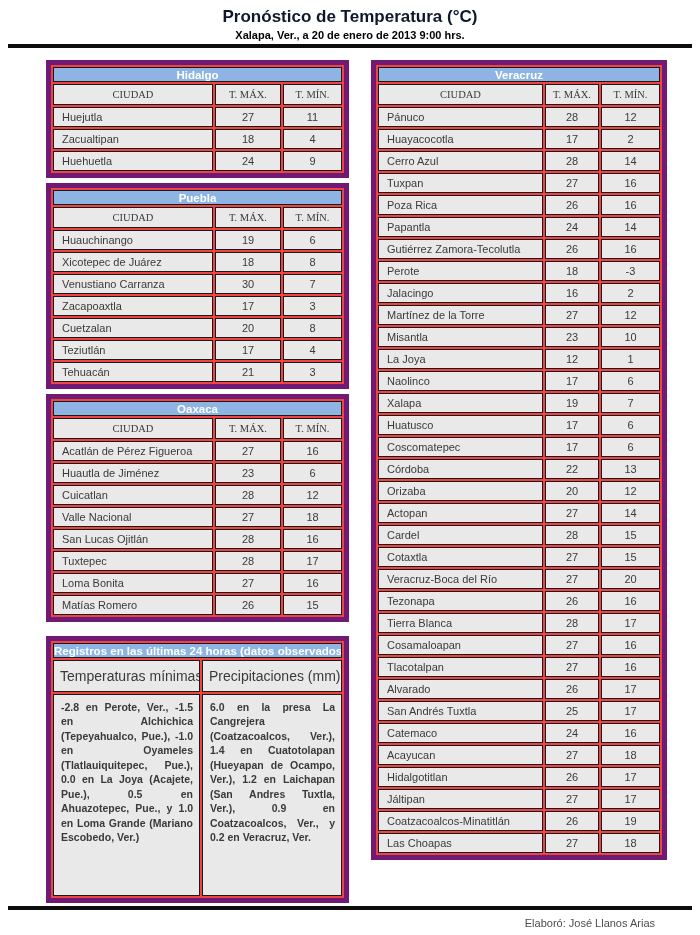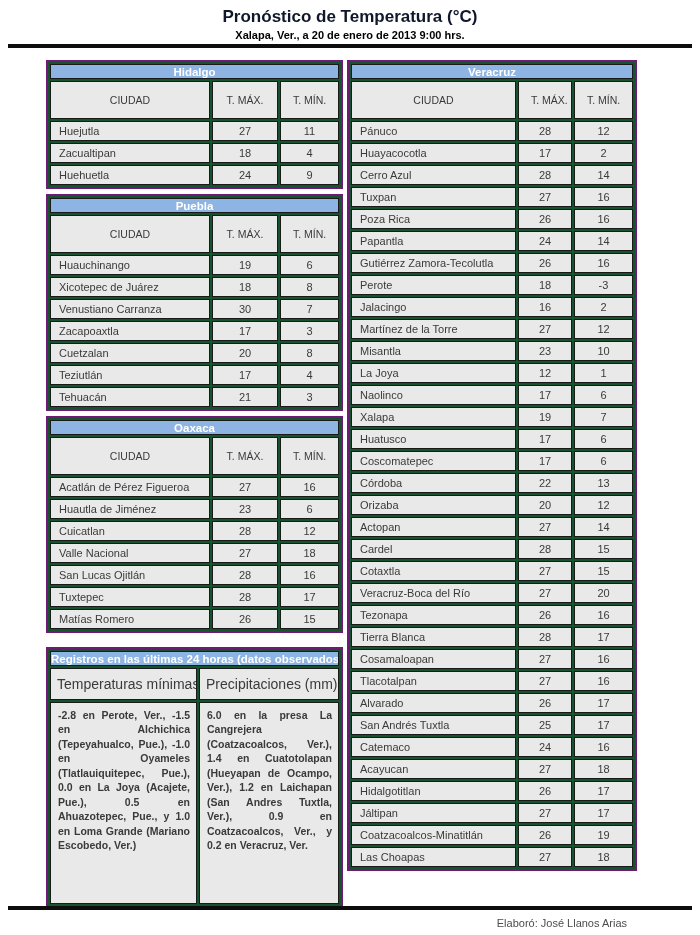--- a/index.html
+++ b/index.html
@@ -9,58 +9,58 @@
     font-family:"Liberation Sans", sans-serif;
     color:#3a3a3a; position:relative; overflow:hidden;
   }
   
   .page-title { text-align:center; font-weight:bold; font-size:17px; color:#0f172a; padding-top:7px; line-height:20px; }
   .page-subtitle { text-align:center; font-weight:bold; font-size:11px; color:#000; margin-top:2px; }
   .rule { height:4px; background:#0d0d0d; margin:3px 8px 0 8px; }
   
   .content { display:flex; margin-top:12px; padding-left:46px; }
   .col-left { width:297px; }
-  .col-right { width:290px; margin-left:4px; }
+  .col-right { width:290px; margin-left:28px; }
   
   table.grid {
     border-collapse:separate; border-spacing:2px;
-    background:#14532d; border:2px solid #701a75;
+    background:#ef4444; border:5px solid #701a75;
     table-layout:fixed; width:100%;
   }
   table.grid td {
     border:1px solid #1a1a1a; background:#e9e9e9;
     font-size:11px; color:#3a3a3a; overflow:hidden; white-space:nowrap;
   }
   td.city { height:20px; padding:0 2px 0 8px; text-align:left; }
   td.num  { height:19px; padding:0; text-align:center; }
   tr.title-row td {
     height:15px; padding:0; text-align:center;
     color:#ffffff; font-weight:bold; font-size:11.5px;
   }
-  tr.head-row td { height:16px; padding:12px; text-align:center; font-size:10.5px; }
+  tr.head-row td { height:16px; padding:4px; text-align:center; font-size:10.5px;font-family:Liberation Serif, serif; }
   .state-table { margin-bottom:5px; }
   .col-left .state-table col.c1 { width:160px; }
   .col-left .state-table col.c2 { width:66px; }
   .col-left .state-table col.c3 { width:59px; }
   .col-right .state-table col.c1 { width:165px; }
   .col-right .state-table col.c2 { width:54px; }
   .col-right .state-table col.c3 { width:59px; }
   
   .obs-table { margin-top:14px; }
   .obs-table col.o1 { width:147px; }
   .obs-table col.o2 { width:140px; }
   .obs-table td.obs-head { height:32px; padding:0 0 0 6px; text-align:left; font-size:14px; white-space:nowrap; overflow:hidden; }
   .obs-table td.obs-body {
     height:202px; vertical-align:top; padding:5px 6px 0 7px;
     font-size:10.5px; font-weight:bold; line-height:1.38;
     text-align:justify; white-space:normal;
   }
   
   .footer { position:absolute; left:0; right:0; top:903px; }
-  .footer-credit { text-align:right; padding-right:73px; margin-top:7px; font-size:11px; color:#4d4d4d; }
+  .footer-credit { text-align:right; padding-right:45px; margin-top:7px; font-size:11px; color:#4d4d4d; }
 </style>
 </head>
 <body>
 
 <header>
   <div class="page-title">Pronóstico de Temperatura (°C)</div>
   <div class="page-subtitle">Xalapa, Ver., a  20  de enero de 2013  9:00 hrs.</div>
   <div class="rule"></div>
 </header>
 
@@ -187,20 +187,25 @@
           </tr>
           <tr>
             <td class="city">San Lucas Ojitlán</td>
             <td class="num">28</td>
             <td class="num">16</td>
           </tr>
           <tr>
             <td class="city">Tuxtepec</td>
             <td class="num">28</td>
             <td class="num">17</td>
+          </tr>
+          <tr>
+            <td class="city">Loma Bonita</td>
+            <td class="num">27</td>
+            <td class="num">16</td>
           </tr>
           <tr>
             <td class="city">Matías Romero</td>
             <td class="num">26</td>
             <td class="num">15</td>
           </tr>
         </tbody>
     </table>
 
     <table class="grid obs-table">

